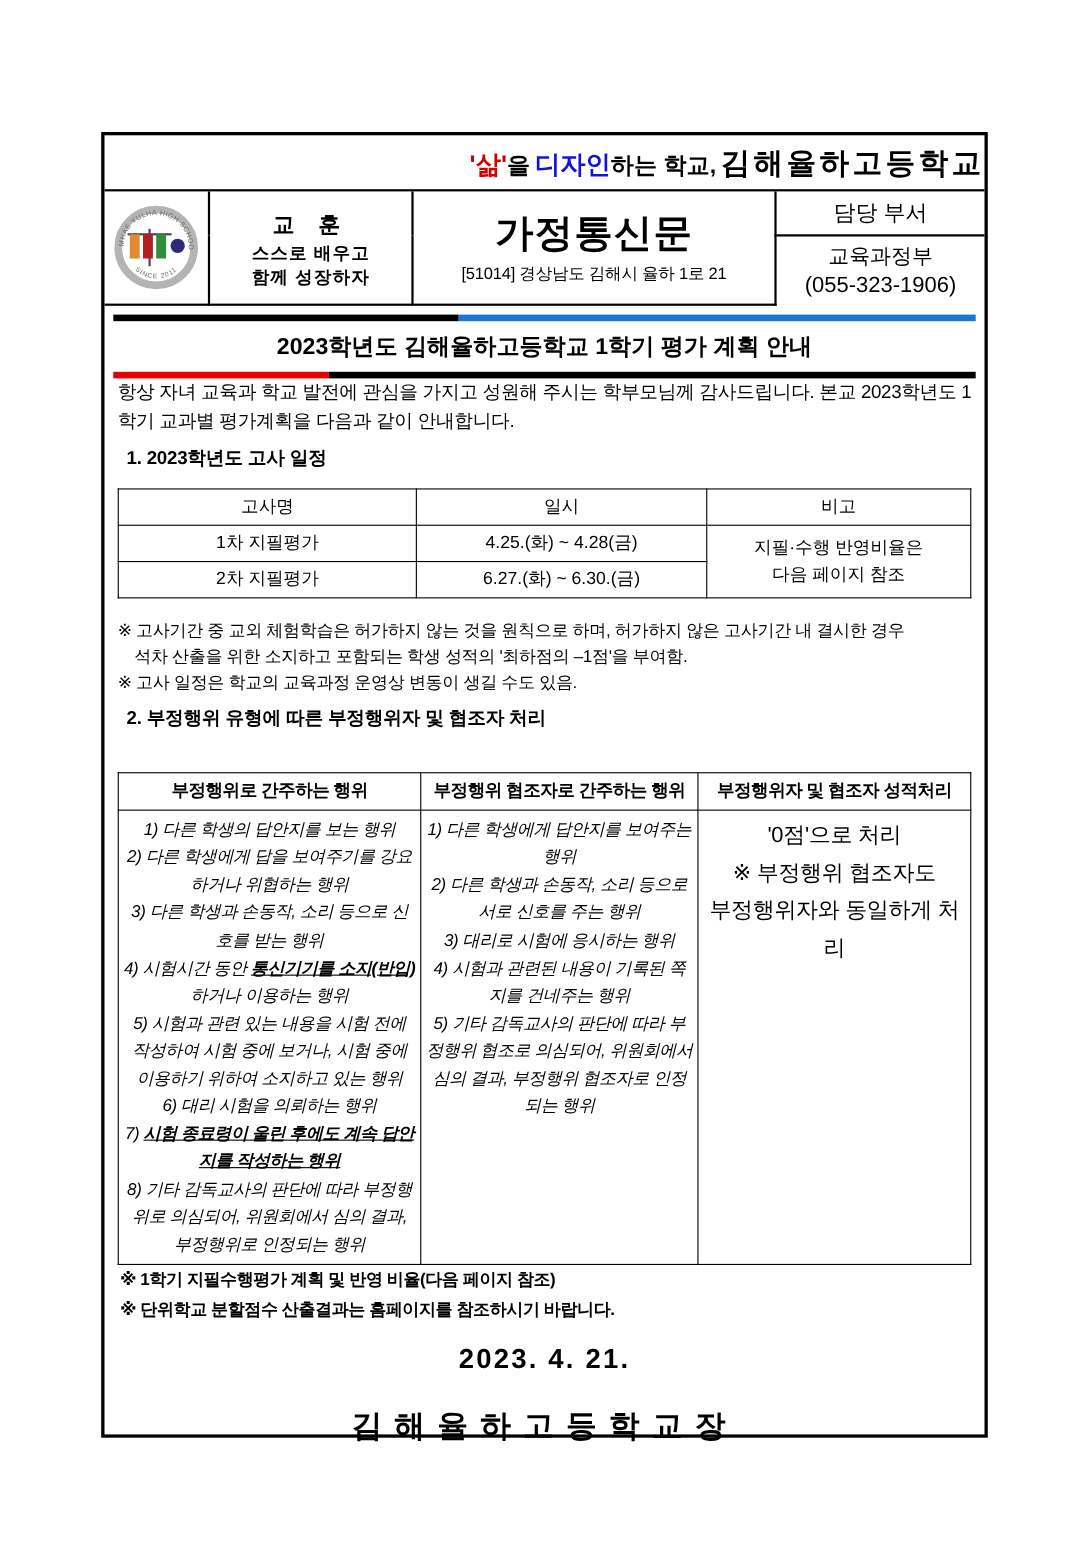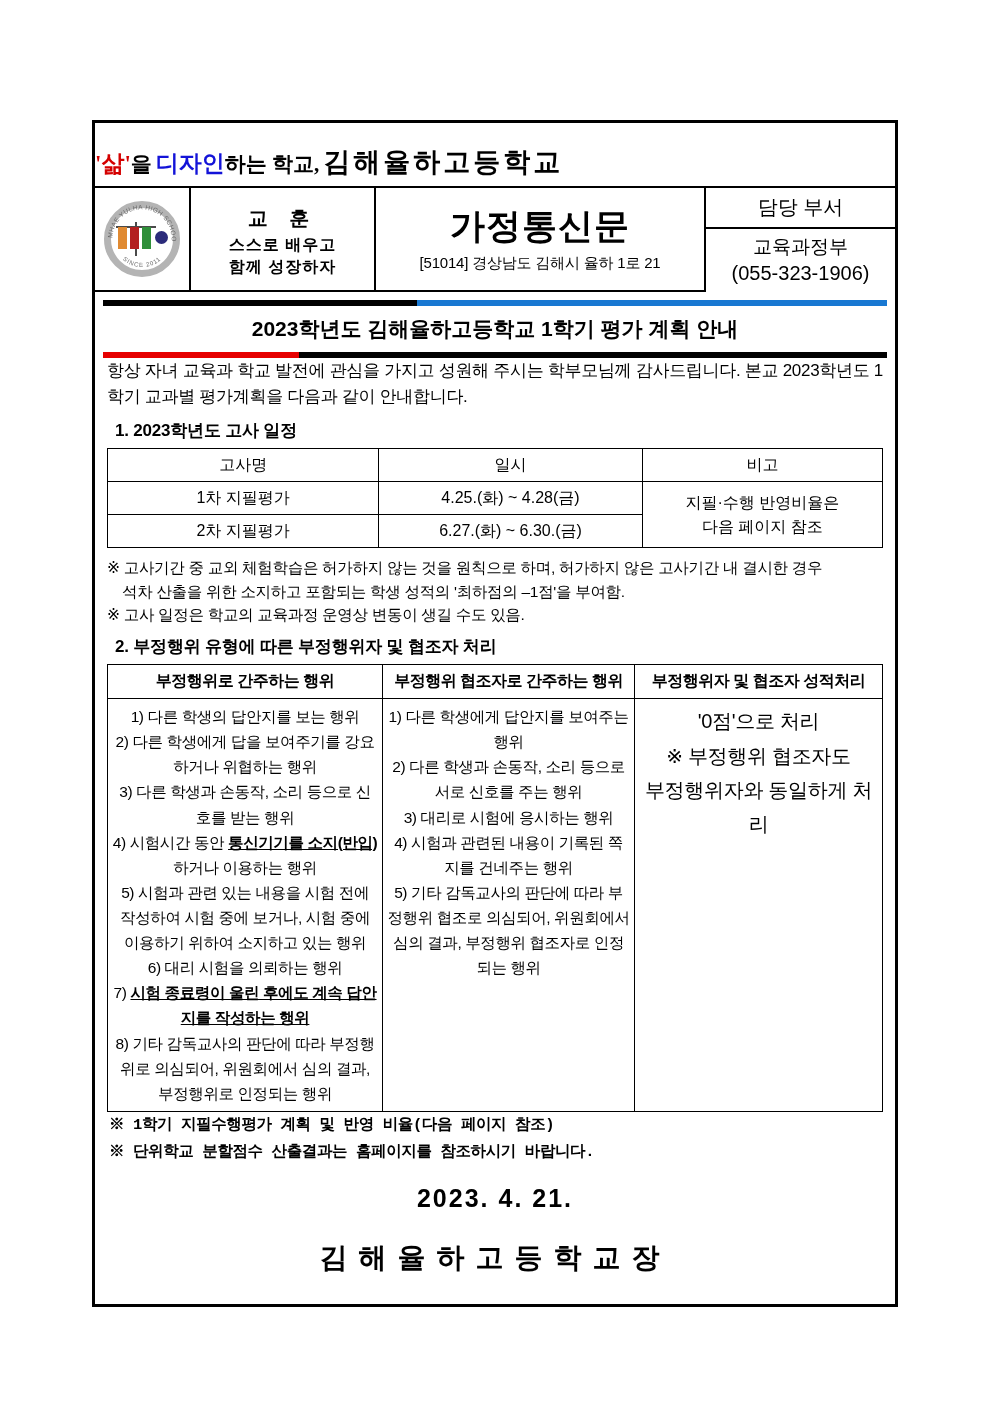--- a/index.html
+++ b/index.html
@@ -24,25 +24,24 @@
     width: 806px;
     height: 1187px;
     border: 3px solid #000;
     box-sizing: border-box;
     background: #fff;
   }
 
   
   .masthead-title {
     border-bottom: 2px solid #000;
-    text-align: left;
-    padding: 25px 0 8px;
+    text-align: right;
+    padding: 11px 0 8px;
     white-space: nowrap;
     line-height: 1.1;
-    font-family: Liberation Serif, serif;
   }
   .mt-red   { color: #d40000; font-weight: bold; font-size: 23px; letter-spacing: 0px; }
   .mt-blue  { color: #1313d8; font-weight: bold; font-size: 23px; }
   .mt-black { color: #000;    font-weight: bold; font-size: 21px; }
   .mt-school {
     color: #000; font-weight: bold; font-size: 27px; letter-spacing: 3px;
     margin-left: 4px;
   }
 
   
@@ -153,47 +152,48 @@
     letter-spacing: -0.2px;
   }
   .note {
     font-size: 15.5px; line-height: 1.5; letter-spacing: -0.3px;
     padding: 0 0 0 0;
   }
   .note .ind { padding-left: 15px; display: block; }
   .notes-block { padding: 8px 0 0 0; }
   .foot-note {
     font-size: 15.5px; font-weight: bold; line-height: 1.75;
-    letter-spacing: -0.4px; padding-left: 2px; font-family: Liberation Mono, monospace;
+    letter-spacing: -0.4px; padding-left: 2px;
   }
 
   
   table.sched {
     border-collapse: collapse;
     width: 100%;
     table-layout: fixed;
-    margin: 0 auto;
+    margin: 10px auto;
   }
   table.sched th, table.sched td {
     border: 1.5px solid #000;
     text-align: center;
     font-size: 16px;
     font-weight: normal;
     padding: 4px 2px;
     line-height: 1.5;
   }
   table.sched col.c1 { width: 35%; }
   table.sched col.c2 { width: 34%; }
   table.sched col.c3 { width: 31%; }
 
   
   table.cheat {
     border-collapse: collapse;
     width: 100%;
     table-layout: fixed;
+    margin-top: 32px;
   }
   table.cheat th, table.cheat td {
     border: 1.5px solid #000;
     vertical-align: top;
     padding: 5px 4px;
   }
   table.cheat th {
     text-align: center;
     font-size: 16px;
     font-weight: bold;
@@ -202,20 +202,21 @@
     padding: 6px 2px;
   }
   table.cheat col.k1 { width: 35.5%; }
   table.cheat col.k2 { width: 32.5%; }
   table.cheat col.k3 { width: 32.0%; }
   .ci {
     font-size: 15.5px;
     text-align: center;
     line-height: 1.62;
     letter-spacing: -0.4px;
+    font-style: italic;
   }
   .ci .u { font-weight: bold; text-decoration: underline; }
   .pen {
     font-size: 20px;
     text-align: center;
     line-height: 1.72;
     letter-spacing: -0.3px;
   }
 
   

